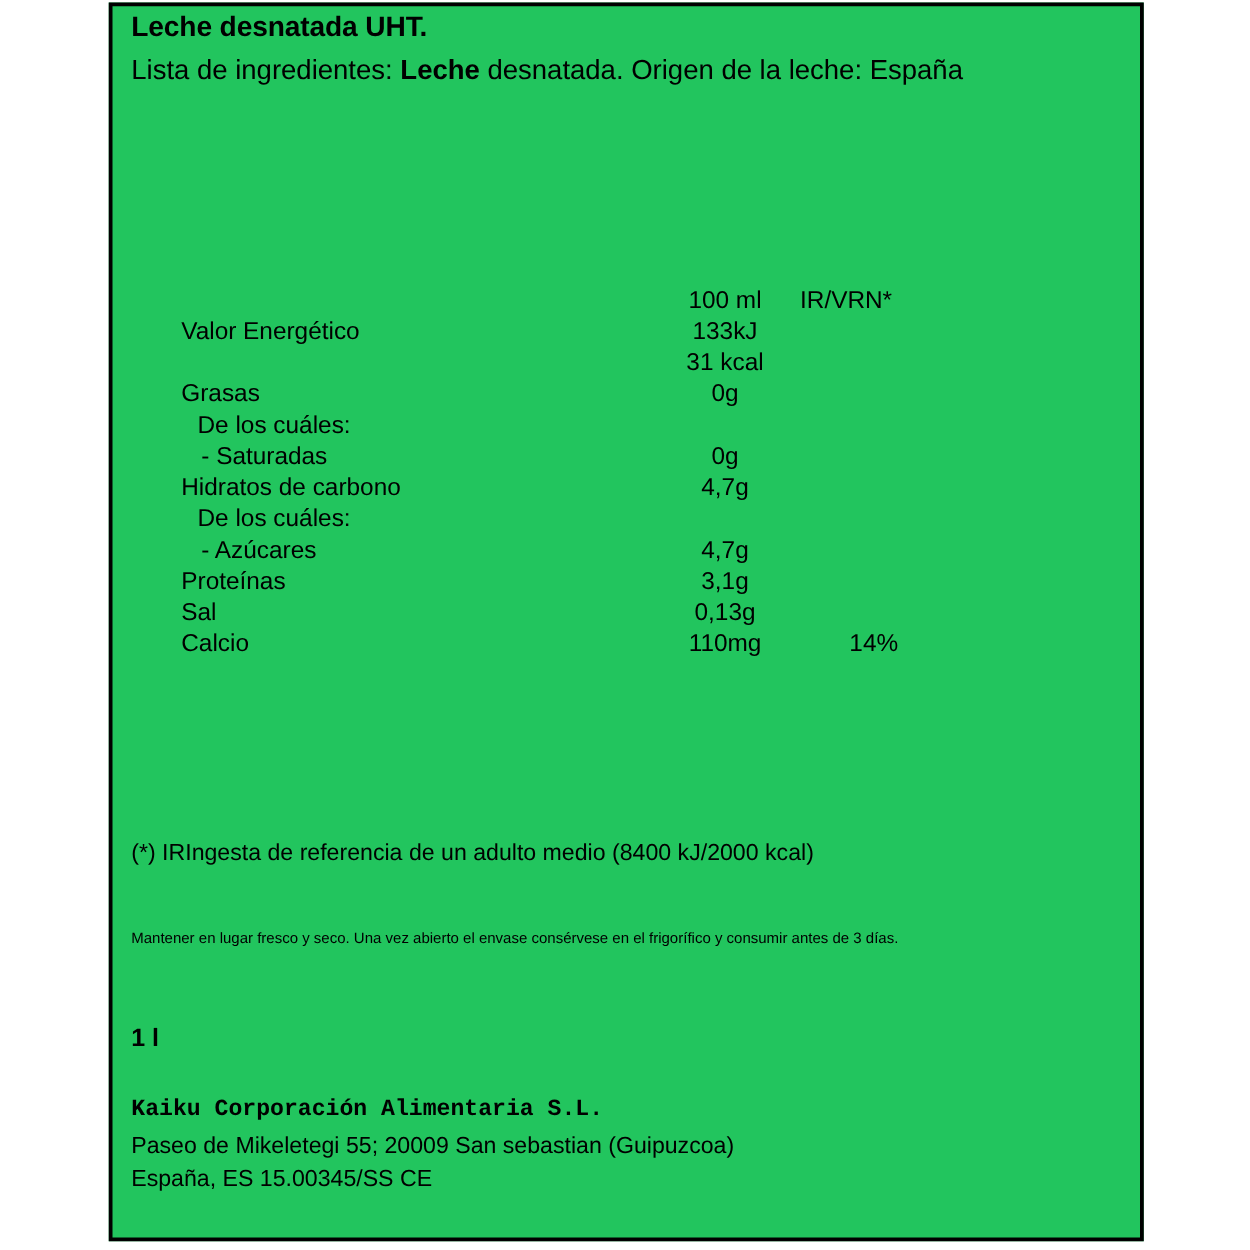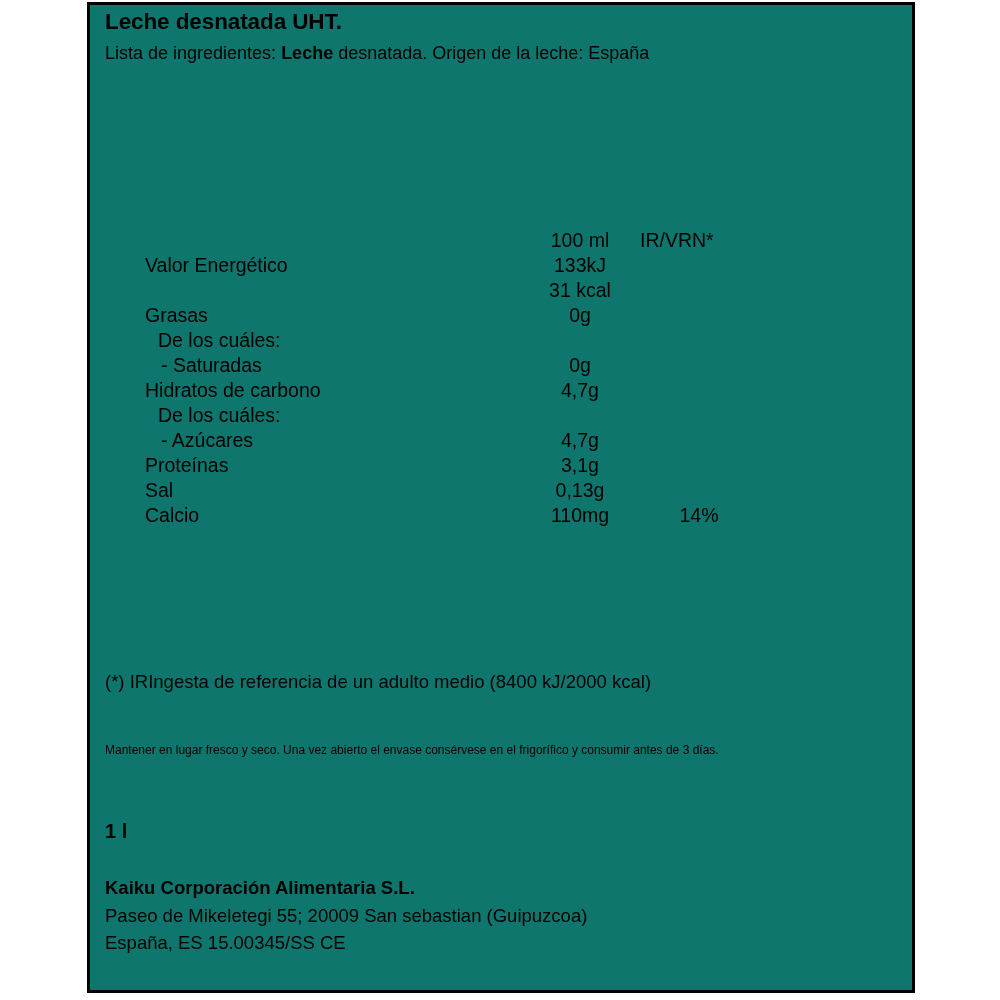--- a/index.html
+++ b/index.html
@@ -16,21 +16,21 @@
   }
 
   #label-frame {
     position: absolute;
     left: 87px;
     top: 2px;
     width: 828px;
     height: 991px;
     border: 3px solid #000000;
     box-sizing: border-box;
-    background: #0f766e;
+    background: #22c55e;
   }
 
   .inner {
     position: relative;
     width: 100%;
     height: 100%;
     box-sizing: border-box;
     padding: 0;
   }
 
@@ -41,21 +41,21 @@
     top: 4px;
     font-size: 22.5px;
     font-weight: bold;
     letter-spacing: -0.1px;
     white-space: nowrap;
   }
   #ingredients-line {
     position: absolute;
     left: 15px;
     top: 38px;
-    font-size: 18px;
+    font-size: 22px;
     white-space: nowrap;
   }
   #ingredients-line .bold { font-weight: bold; }
 
   
   #nutrition-table {
     position: absolute;
     left: 0;
     top: 224px;
     width: 100%;
@@ -136,20 +136,21 @@
   
   #manufacturer {
     position: absolute;
     left: 15px;
     top: 869px;
     font-size: 18.5px;
     line-height: 27.5px;
   }
   #manufacturer .company {
     font-weight: bold;
+    font-family: Liberation Mono, monospace;
   }
 </style>
 </head>
 <body>
 
 <div id="label-frame">
   <div class="inner">
 
     <div id="product-title">Leche desnatada UHT.</div>
 

